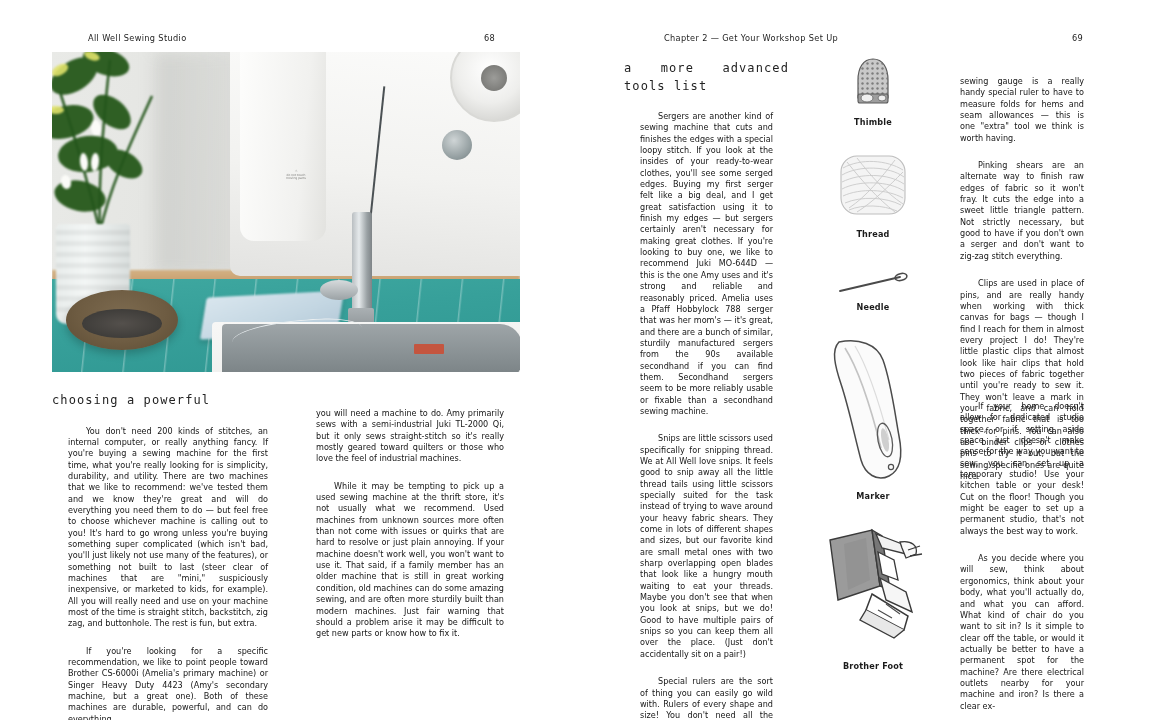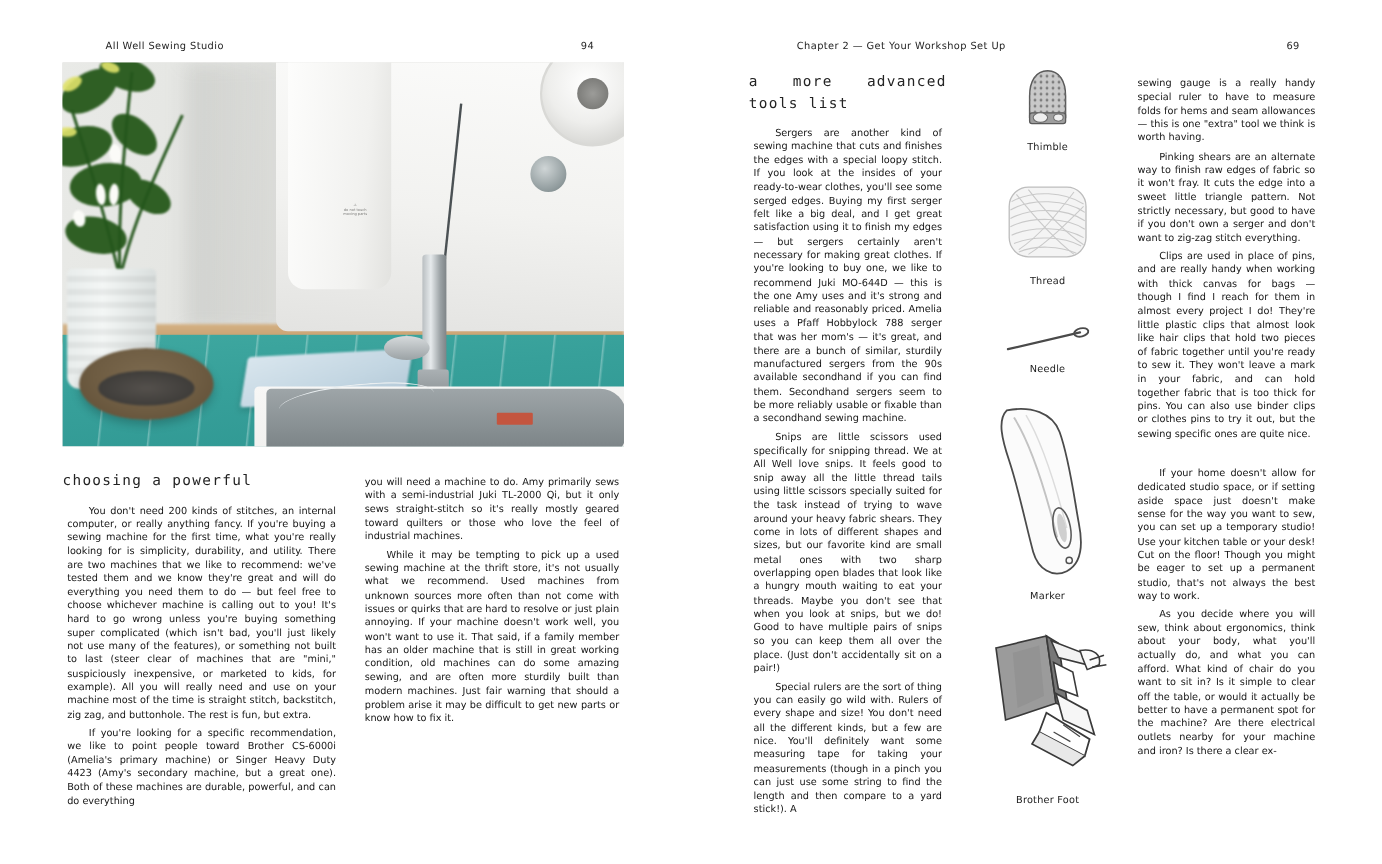--- a/index.html
+++ b/index.html
@@ -190,21 +190,21 @@
   .col {
     position: absolute;
     font-family: "DejaVu Sans", sans-serif;
     font-size: 8.1px;
     line-height: 11.35px;
     color: #151515;
     text-align: justify;
     text-justify: inter-word;
     hyphens: none;
   }
-  .col p { margin: 4px; text-indent: 18px; }
+  .col p { margin: 16px; text-indent: 18px; }
   .col p.noindent { text-indent: 0; }
 
   h2.section-head {
     margin: 0 0 10px 0;
     font-family: "DejaVu Sans Mono", monospace;
     font-weight: 300;
     font-size: 12px;
     line-height: 17.5px;
     letter-spacing: 1.1px;
     color: #232323;
@@ -219,20 +219,21 @@
   .col-r2 { left: 944px; top: 60px;  width: 156px; }
   .col-r3 { left: 944px; top: 385px; width: 156px; }
 
   
   .illus-col {
     position: absolute;
     left: 808px;
     top: 56px;
     width: 130px;
     height: 640px;
+    font-weight: bold;
   }
   .illus-item { position: absolute; width: 130px; text-align: center; }
   .illus-caption {
     font-family: "DejaVu Sans", sans-serif;
     font-size: 8.1px;
     color: #1b1b1b;
     letter-spacing: .2px;
     margin-top: 5px;
   }
   .illus-art { display:block; margin: 0 auto; }
@@ -244,21 +245,21 @@
   .it-foot    { top: 468px; }
 </style>
 </head>
 <body>
 
 <div class="spread">
 
   <div class="page page-left">
 
     <div class="runhead runhead-left-title">All Well Sewing Studio</div>
-    <div class="runhead runhead-left-folio">94</div>
+    <div class="runhead runhead-left-folio">68</div>
 
     <div class="photo">
       <div class="ph-wall"></div>
       <div class="ph-wallshadow"></div>
       <div class="ph-woodstrip"></div>
       <div class="ph-table"></div>
 
       <svg class="ph-leaves" viewBox="0 0 128 200">
         <g fill="#2f5f24">
           <ellipse cx="34" cy="40" rx="26" ry="15" transform="rotate(-32 34 40)"></ellipse>

